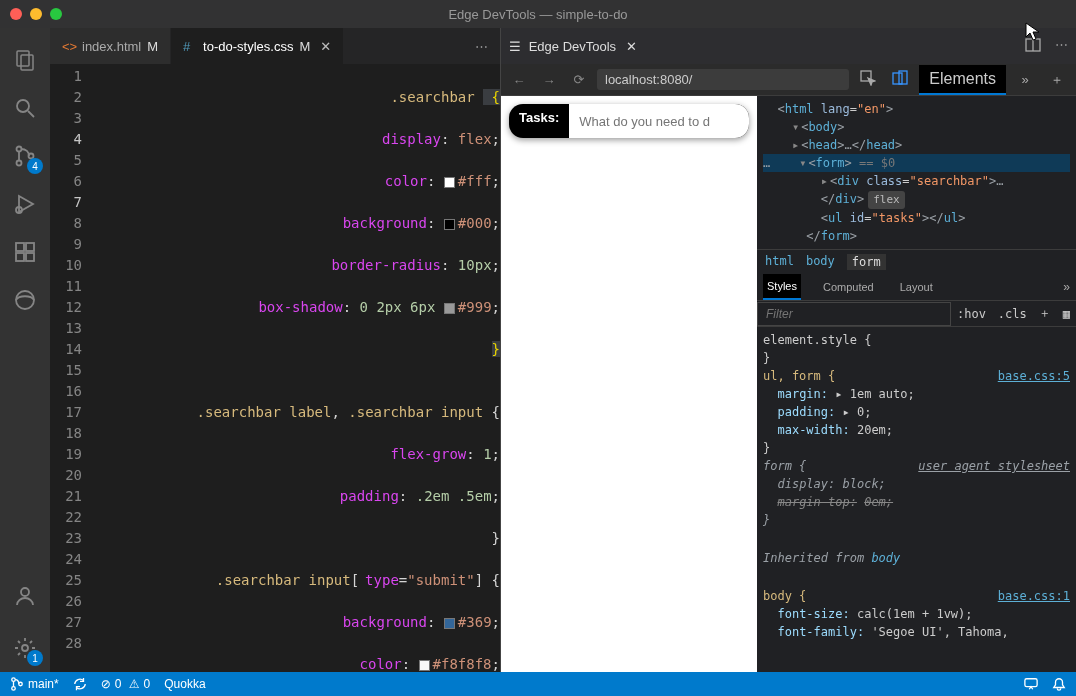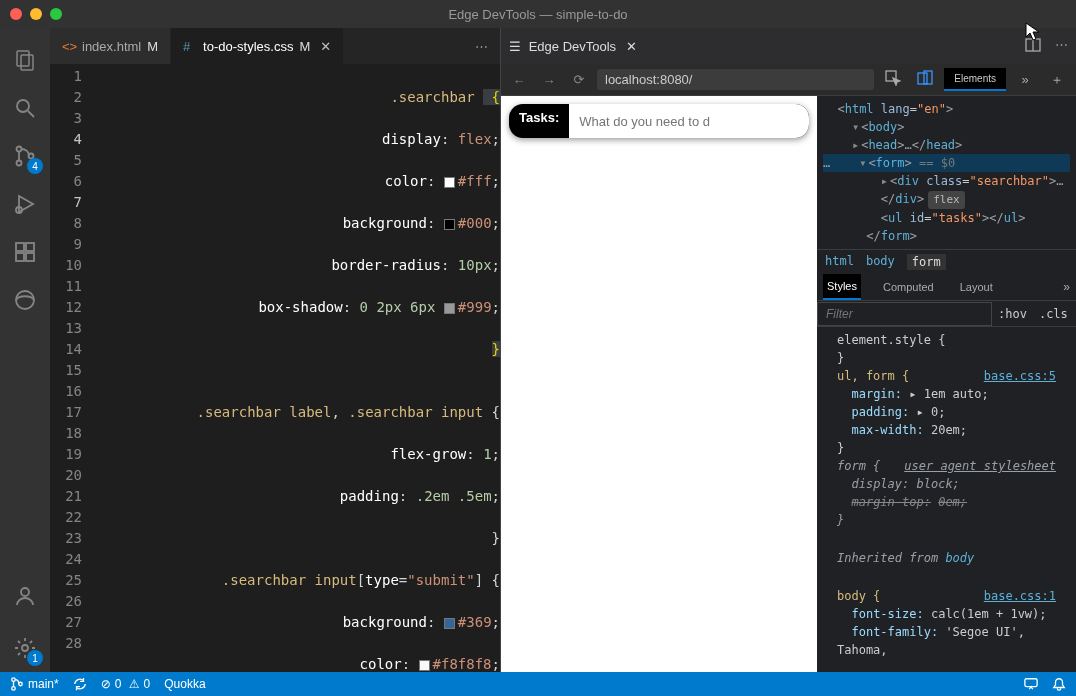--- a/index.html
+++ b/index.html
@@ -69,21 +69,21 @@
 .tab .mod { color: #ddd; }
 .tab .close { margin-left: 4px; opacity: 0.7; }
 .tab-icon { width: 14px; height: 14px; display: inline-flex; }
 .tab-actions { margin-left: auto; display: flex; align-items: center; gap: 12px; padding: 0 12px; color: #aaa; }
 
 .editor { flex: 1; display: flex; background: #1e1e1e; overflow: hidden; font-family: Menlo, Consolas, monospace; font-size: 14px; line-height: 21px; }
 .gutter { width: 50px; text-align: right; color: #858585; padding-right: 18px; padding-top: 2px; }
 .gutter .cur { color: #c6c6c6; }
 .code { flex: 1; padding-top: 2px; white-space: pre; color: #d4d4d4; text-align: right; }
 .sel { color: #d7ba7d; }
-.prop { color: #ffffff; }
+.prop { color: #d946ef; margin-left: 6px; }
 .val { color: #ce9178; }
 .num { color: #b5cea8; }
 .pun { color: #d4d4d4; }
 .swatch { display: inline-block; width: 11px; height: 11px; border: 1px solid #777; vertical-align: middle; margin-right: 3px; }
 .bracket-hl { background: #3a3d41; }
 .cursor-dot { color: #e8d400; }
 
 .devtools-pane { width: 576px; display: flex; flex-direction: column; border-left: 1px solid #444; background: #1e1e1e; }
 .dt-titlebar {
   height: 36px; background: #2d2d30;
@@ -94,26 +94,26 @@
 .dt-titlebar .right-actions { margin-left: auto; display: flex; gap: 14px; color: #aaa; }
 
 .dt-toolbar {
   height: 32px; background: #2b2b2b;
   display: flex; align-items: center; gap: 6px;
   padding: 0 6px; border-bottom: 1px solid #3c3c3c;
 }
 .dt-toolbar .nav-btn { width: 24px; text-align: center; color: #888; }
 .url-bar { flex: 1; background: #3c3c3c; border-radius: 3px; padding: 3px 8px; color: #ccc; font-size: 13px; }
 .tool-btn { width: 26px; text-align: center; color: #aaa; }
-.tool-tab { padding: 5px 10px; color: #ccc; font-size: 10px; }
+.tool-tab { padding: 5px 10px; color: #ccc; font-size: 16px; }
 .tool-tab.active { background: #000; border-bottom: 2px solid #0078d4; }
 
 .dt-content { flex: 1; display: flex; min-height: 0; }
 .viewport {
-  width: 316px; background: #fff;
+  width: 256px; background: #fff;
   padding: 8px;
 }
 .task-search {
   display: flex; background: #000; color: #fff;
   border-radius: 14px; overflow: hidden; height: 34px;
   box-shadow: 0 2px 6px #999;
 }
 .task-search .lbl { padding: 6px 10px; font-weight: bold; }
 .task-search input {
   flex: 1; border: none; padding: 6px 10px;
@@ -137,21 +137,21 @@
 
 .styles-tabs { display: flex; border-bottom: 1px solid #3c3c3c; padding: 0 6px; align-items: center; gap: 18px; font-family: -apple-system, sans-serif; }
 .styles-tab { padding: 6px 4px; color: #aaa; font-size: 11px; }
 .styles-tab.active { background: #000; color: #fff; border-bottom: 2px solid #0078d4; }
 .styles-tabs .more { margin-left: auto; color: #aaa; }
 
 .filter-row { display: flex; align-items: center; border-bottom: 1px solid #3c3c3c; }
 .filter-row input { flex: 1; background: #202124; border: 1px solid #444; color: #aaa; padding: 4px 8px; font-size: 12px; font-style: italic; border-radius: 0; }
 .filter-btn { padding: 4px 6px; color: #ccc; font-size: 12px; }
 
-.styles-body { flex: 1; overflow: hidden; padding: 4px 20px; line-height: 18px; }
+.styles-body { flex: 1; overflow: hidden; padding: 4px 6px; line-height: 18px; }
 .rule-src { float: right; color: #5db0d7; text-decoration: underline; }
 .s-sel { color: #d7ba7d; }
 .s-prop { color: #9cdcfe; }
 .s-val { color: #ccc; }
 .inherit-hdr { color: #9aa0a6; font-style: italic; margin: 20px 0; }
 .inherit-hdr .link { color: #5db0d7; }
 .ua { color: #9aa0a6; font-style: italic; }
 .strike { text-decoration: line-through; color: #888; }
 
 .status-bar {

